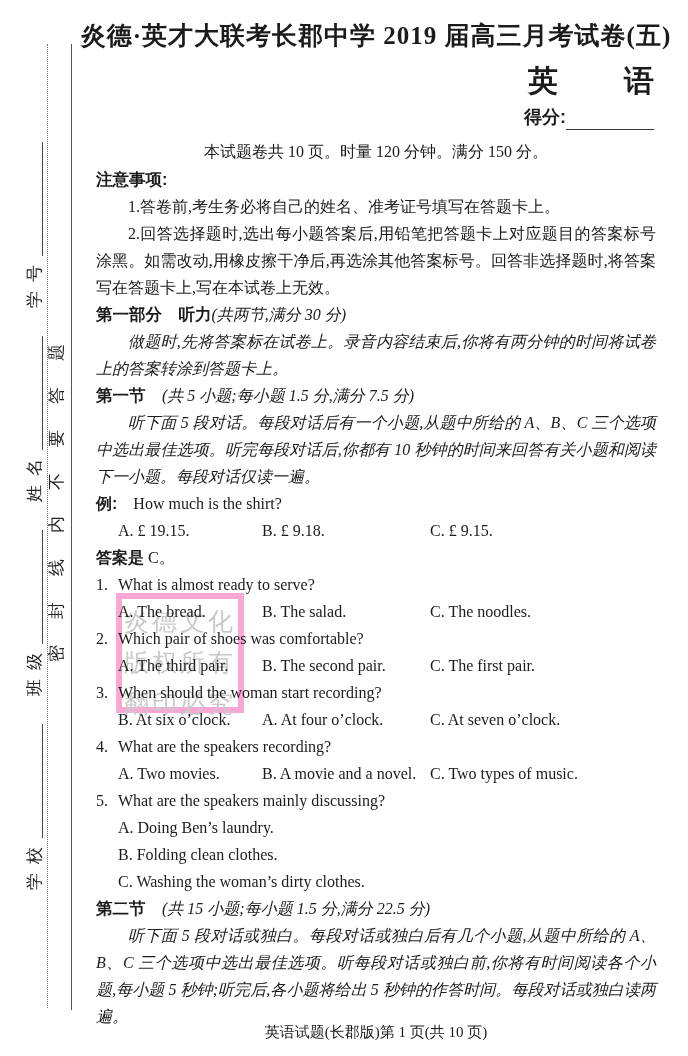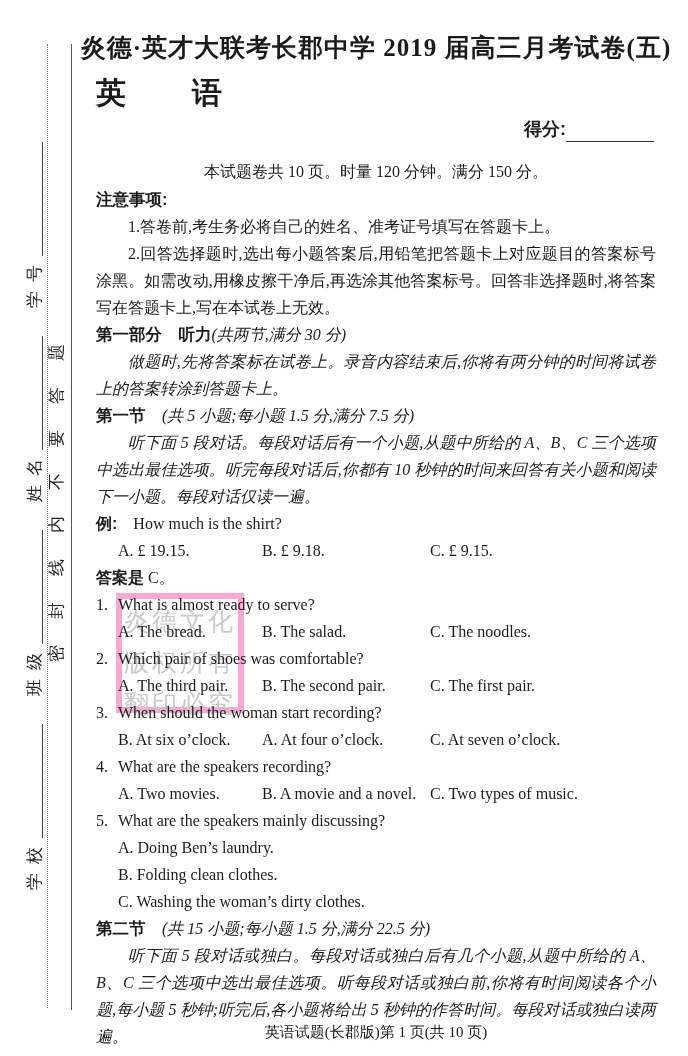--- a/index.html
+++ b/index.html
@@ -32,30 +32,30 @@
 
   
   .watermark {
     position:absolute; left:116px; top:593px; width:128px; height:120px;
     border:6px solid #f9a8d4; color:#c9c9c9; text-align:center;
     font-size:25px; letter-spacing:3px; line-height:41px; padding-top:2px;
     font-family:"Liberation Sans","DejaVu Sans",sans-serif;
   }
 
   
-  .content { position:absolute; left:96px; top:12px; width:560px; font-size:16px; line-height:27px; }
+  .content { position:absolute; left:96px; top:0; width:560px; font-size:16px; line-height:27px; }
   .title {
     margin:20px -50px 0 -50px; text-align:center; white-space:nowrap;
     font-size:25px; line-height:32px; font-weight:bold; letter-spacing:1px;
     font-family:"Liberation Serif","DejaVu Serif",serif;
   }
-  .subject { margin-top:10px; text-align:left; font-size:30px; line-height:38px; letter-spacing:2px; }
+  .subject { margin-top:10px; text-align:right; font-size:30px; line-height:38px; letter-spacing:2px; }
   .score-row { margin-top:4px; text-align:right; font-size:18px; line-height:26px; padding-right:2px; }
   .score-line { display:inline-block; width:88px; border-bottom:1.5px solid #333; height:18px; vertical-align:bottom; }
-  .meta { margin-top:16px; text-align:center; }
+  .meta { margin-top:8px; text-align:center; }
   .notice-head { margin-top:1px; font-size:16.5px; }
   .para { text-indent:2em; text-align:justify; }
   .sec-head { font-size:16.5px; }
   .sec-head .kai { font-weight:normal; font-size:16px; font-family:"Liberation Serif","DejaVu Serif",serif; }
   .ex-row .q-text { margin-left:16px; }
   .q-row { }
   .q-num { display:inline-block; min-width:22px; }
   .opts { display:grid; grid-template-columns:144px 168px 1fr; padding-left:22px; }
   .opt-stack { padding-left:22px; }
   .footer { position:absolute; left:96px; width:560px; top:1020px; text-align:center; font-size:15px; line-height:24px; }

